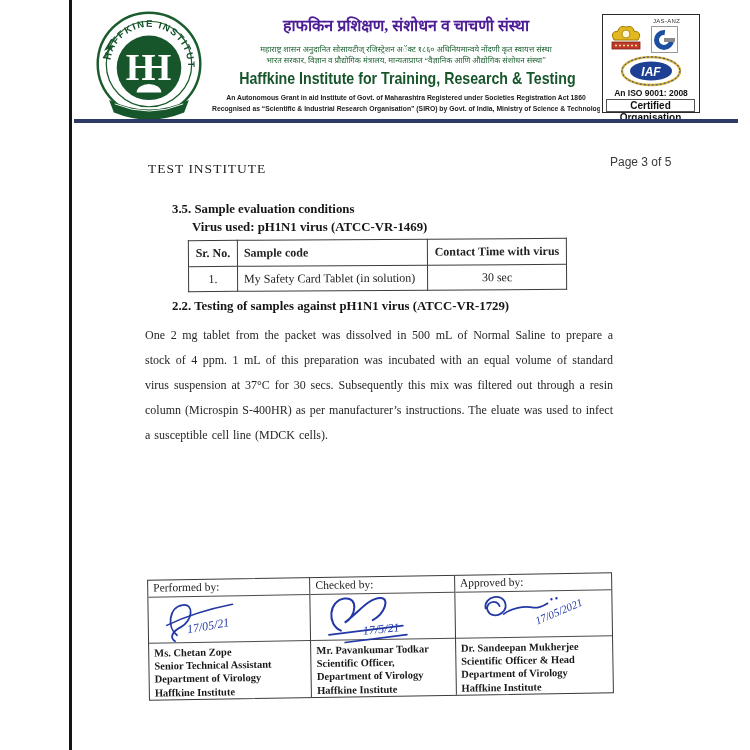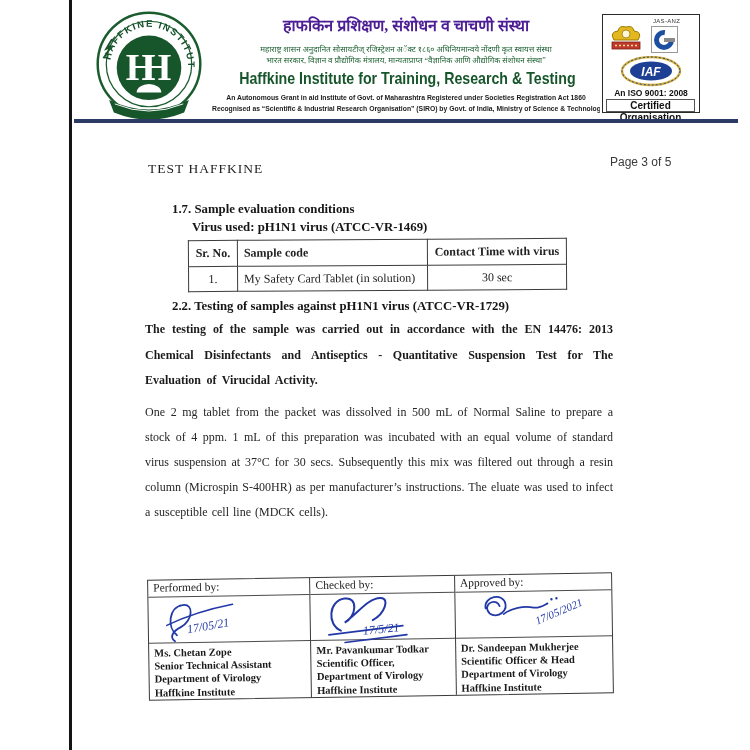--- a/index.html
+++ b/index.html
@@ -145,43 +145,42 @@
         <text x="31" y="19.5" text-anchor="middle" font-family="Liberation Sans, sans-serif" font-size="12" font-weight="bold" font-style="italic" fill="#ffffff">IAF</text>
       </svg>
     </span>
     <div class="iso1">An ISO 9001: 2008</div>
     <div class="iso2">Certified Organisation</div>
   </div>
 
   <div class="navy-rule"></div>
   <div class="page-label">Page 3 of 5</div>
 
-  <div class="section-title">TEST HAFFKINE</div>
-  <div class="h21">1.7. Sample evaluation conditions</div>
+  <div class="section-title">TEST INSTITUTE</div>
+  <div class="h21">3.5. Sample evaluation conditions</div>
   <div class="virus-line">Virus used: pH1N1 virus (ATCC-VR-1469)</div>
 
   <table class="sample">
     <tbody>
         <tr>
       <th class="c-srno">Sr. No.</th>
       <th class="c-code">Sample code</th>
       <th class="c-time">Contact Time with virus</th>
     </tr>
     <tr>
       <td class="c-srno">1.</td>
       <td class="c-code">My Safety Card Tablet (in solution)</td>
       <td class="c-time">30 sec</td>
     </tr>
   </tbody>
     </table>
 
   <div class="h22">2.2. Testing of samples against pH1N1 virus (ATCC-VR-1729)</div>
 
   <div class="paras">
-    <div class="para-bold">The testing of the sample was carried out in accordance with the EN 14476: 2013 Chemical Disinfectants and Antiseptics - Quantitative Suspension Test for The Evaluation of Virucidal Activity.</div>
     <div class="para-body">One 2 mg tablet from the packet was dissolved in 500 mL of Normal Saline to prepare a stock of 4 ppm.  1 mL of this preparation was incubated with an equal volume of standard virus suspension at 37°C for 30 secs. Subsequently this mix was filtered out through a resin column (Microspin S-400HR) as per manufacturer’s instructions. The eluate was used to infect a susceptible cell line (MDCK cells).</div>
   </div>
 
   <div class="signoff">
 
     <div class="sig-col w1">
       <div class="sig-label">Performed by:</div>
       <div class="sig-area">
         <svg class="sig-svg" width="160" height="58" viewBox="0 0 160 58">
           <path d="M28,44 C18,36 20,16 34,14 C46,12 44,30 32,36 C24,40 20,46 26,50" fill="none" stroke="#2238a6" stroke-width="1.8" stroke-linecap="round"></path>

